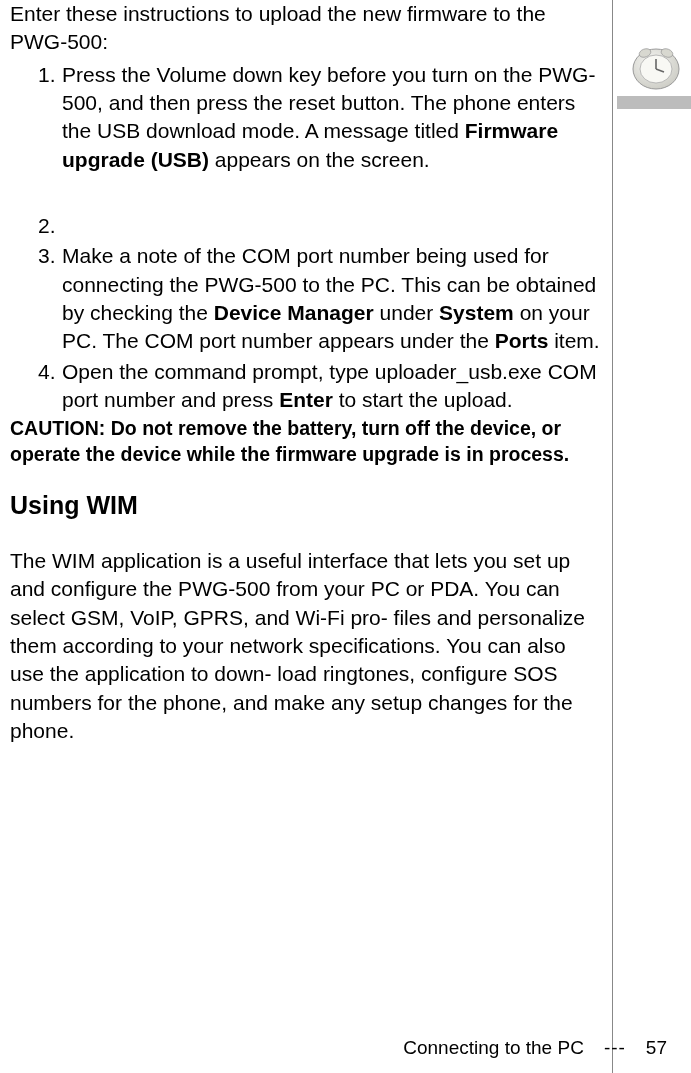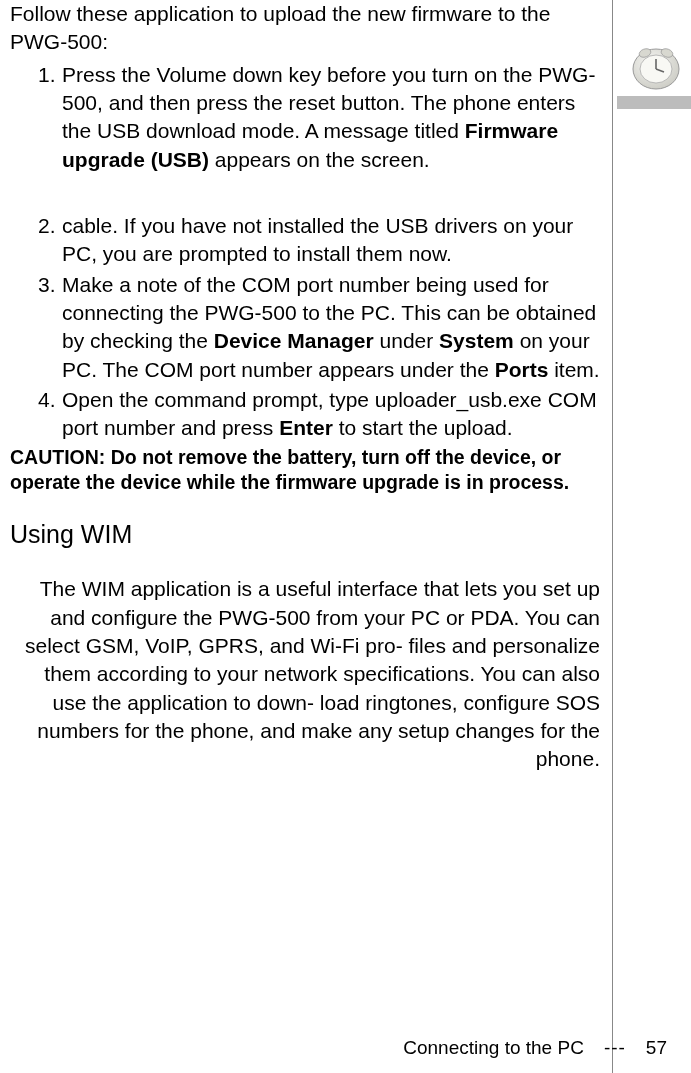--- a/index.html
+++ b/index.html
@@ -48,27 +48,26 @@
       margin-top: 24px;
       margin-bottom: 22px;
     }
     .caution {
       font-weight: bold;
       font-size: 19.5px;
       line-height: 1.3;
       margin-bottom: 22px;
     }
     .heading {
-      font-weight: normal;
+      font-weight: bold;
       font-size: 25px;
       margin-bottom: 24px;
     }
     .wim-para {
       margin-bottom: 8px;
-      text-align: right;
     }
     .footer {
       position: absolute;
       bottom: 12px;
       right: 24px;
       font-weight: normal;
       font-size: 19px;
     }
     .footer .sep {
       margin: 0 20px;
@@ -120,35 +119,34 @@
     <ellipse cx="29" cy="27" rx="16" ry="14" fill="#f8f8f4" stroke="#aaa" stroke-width="0.8"></ellipse>
     <line x1="29" y1="27" x2="29" y2="17" stroke="#666" stroke-width="1.6"></line>
     <line x1="29" y1="27" x2="37" y2="30" stroke="#666" stroke-width="1.6"></line>
     <ellipse cx="18" cy="11" rx="6" ry="4" fill="#d8d8d0" stroke="#999" stroke-width="0.7" transform="rotate(-20 18 11)"></ellipse>
     <ellipse cx="40" cy="11" rx="6" ry="4" fill="#d8d8d0" stroke="#999" stroke-width="0.7" transform="rotate(20 40 11)"></ellipse>
   </svg>
 </div>
 
 <div class="content">
 
-  <p class="intro">Follow these application to upload the new firmware to the PWG-500:</p>
+  <p class="intro">Enter these instructions to upload the new firmware to the PWG-500:</p>
 
   <div class="ol">
 
     <div class="li">
       <div class="li-num">1.</div>
       <div class="li-body">
         <span>Press the Volume down key before you turn on the PWG-500, and then press the reset button. The phone enters the USB download mode. A message titled </span><b>Firmware upgrade (USB)</b><span> appears on the screen.</span>
       </div>
     </div>
 
     <div class="li li2 li2-wrap">
       <div class="li-num">2.</div>
       <div class="li-body">
-        <div>cable. If you have not installed the USB drivers on your PC, you are prompted to install them now.</div>
       </div>
     </div>
 
     <div class="li">
       <div class="li-num">3.</div>
       <div class="li-body">
         <span>Make a note of the COM port number being used for connecting the PWG-500 to the PC. This can be obtained by checking the </span><b>Device Manager</b><span> under </span><b>System</b><span> on your PC. The COM port number appears under the </span><b>Ports</b><span> item.</span>
       </div>
     </div>
 

